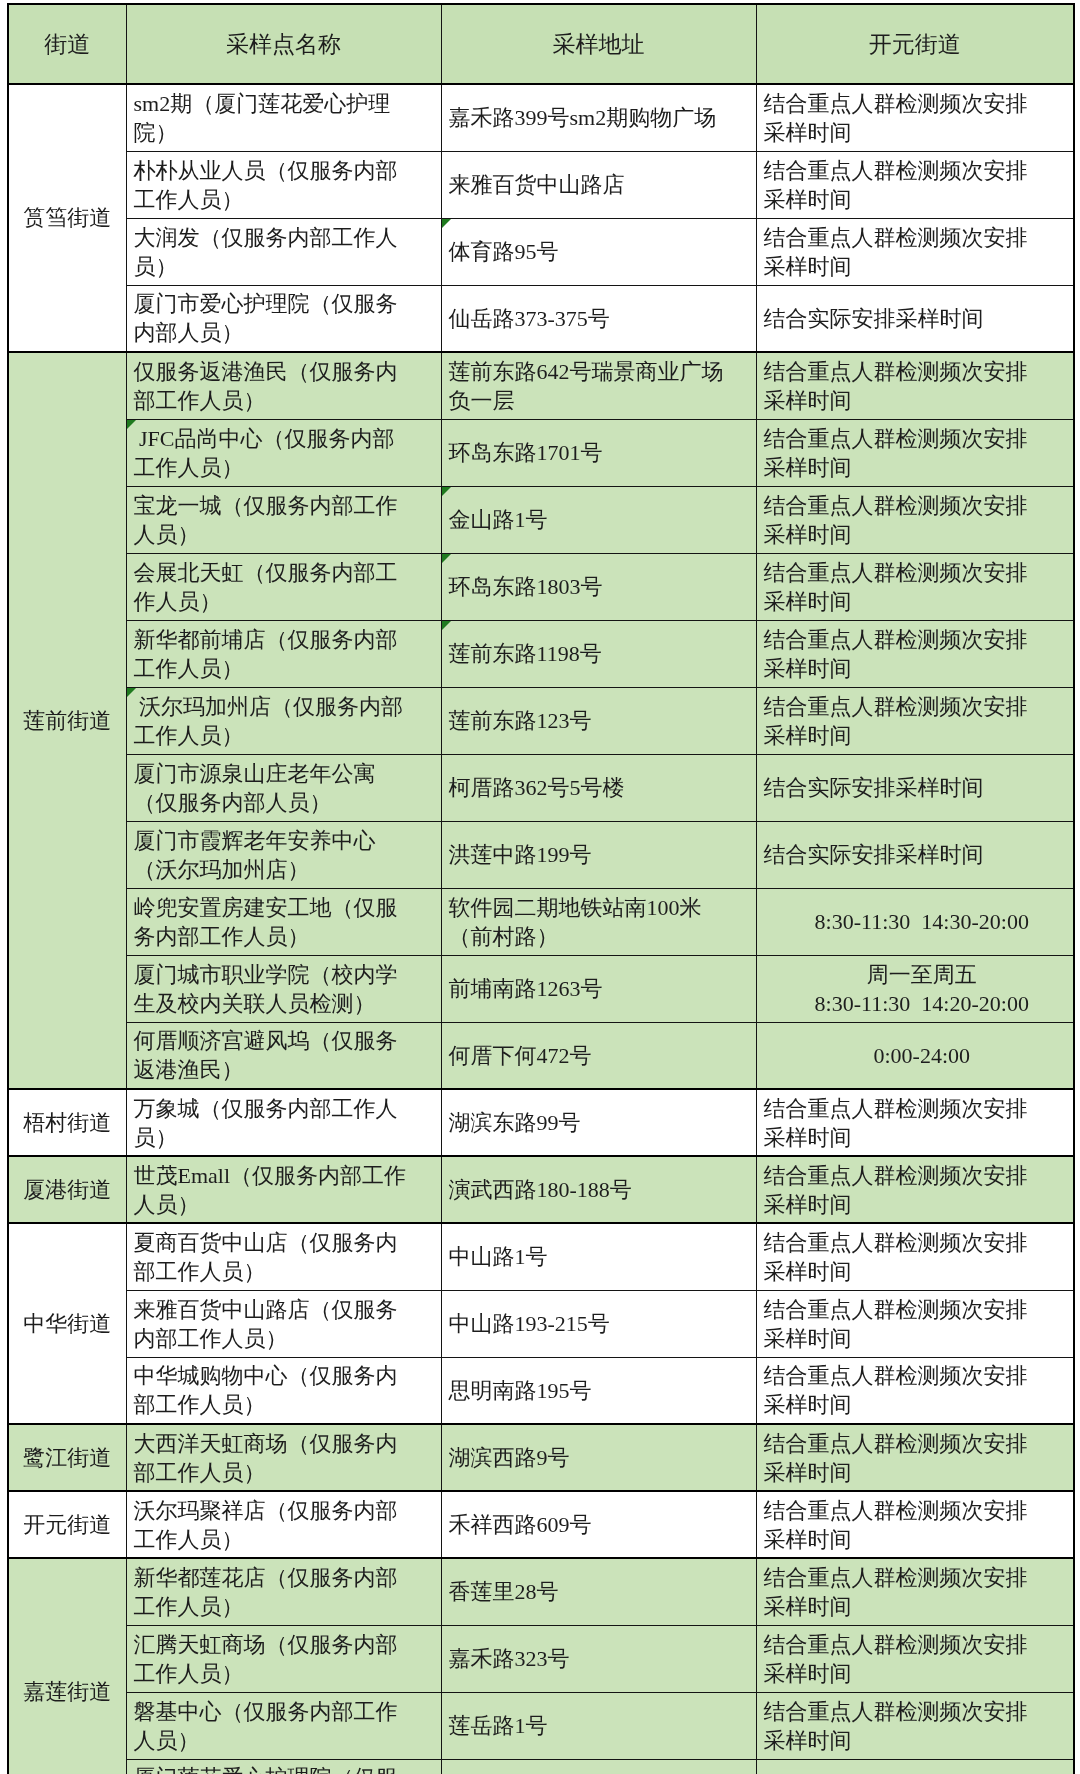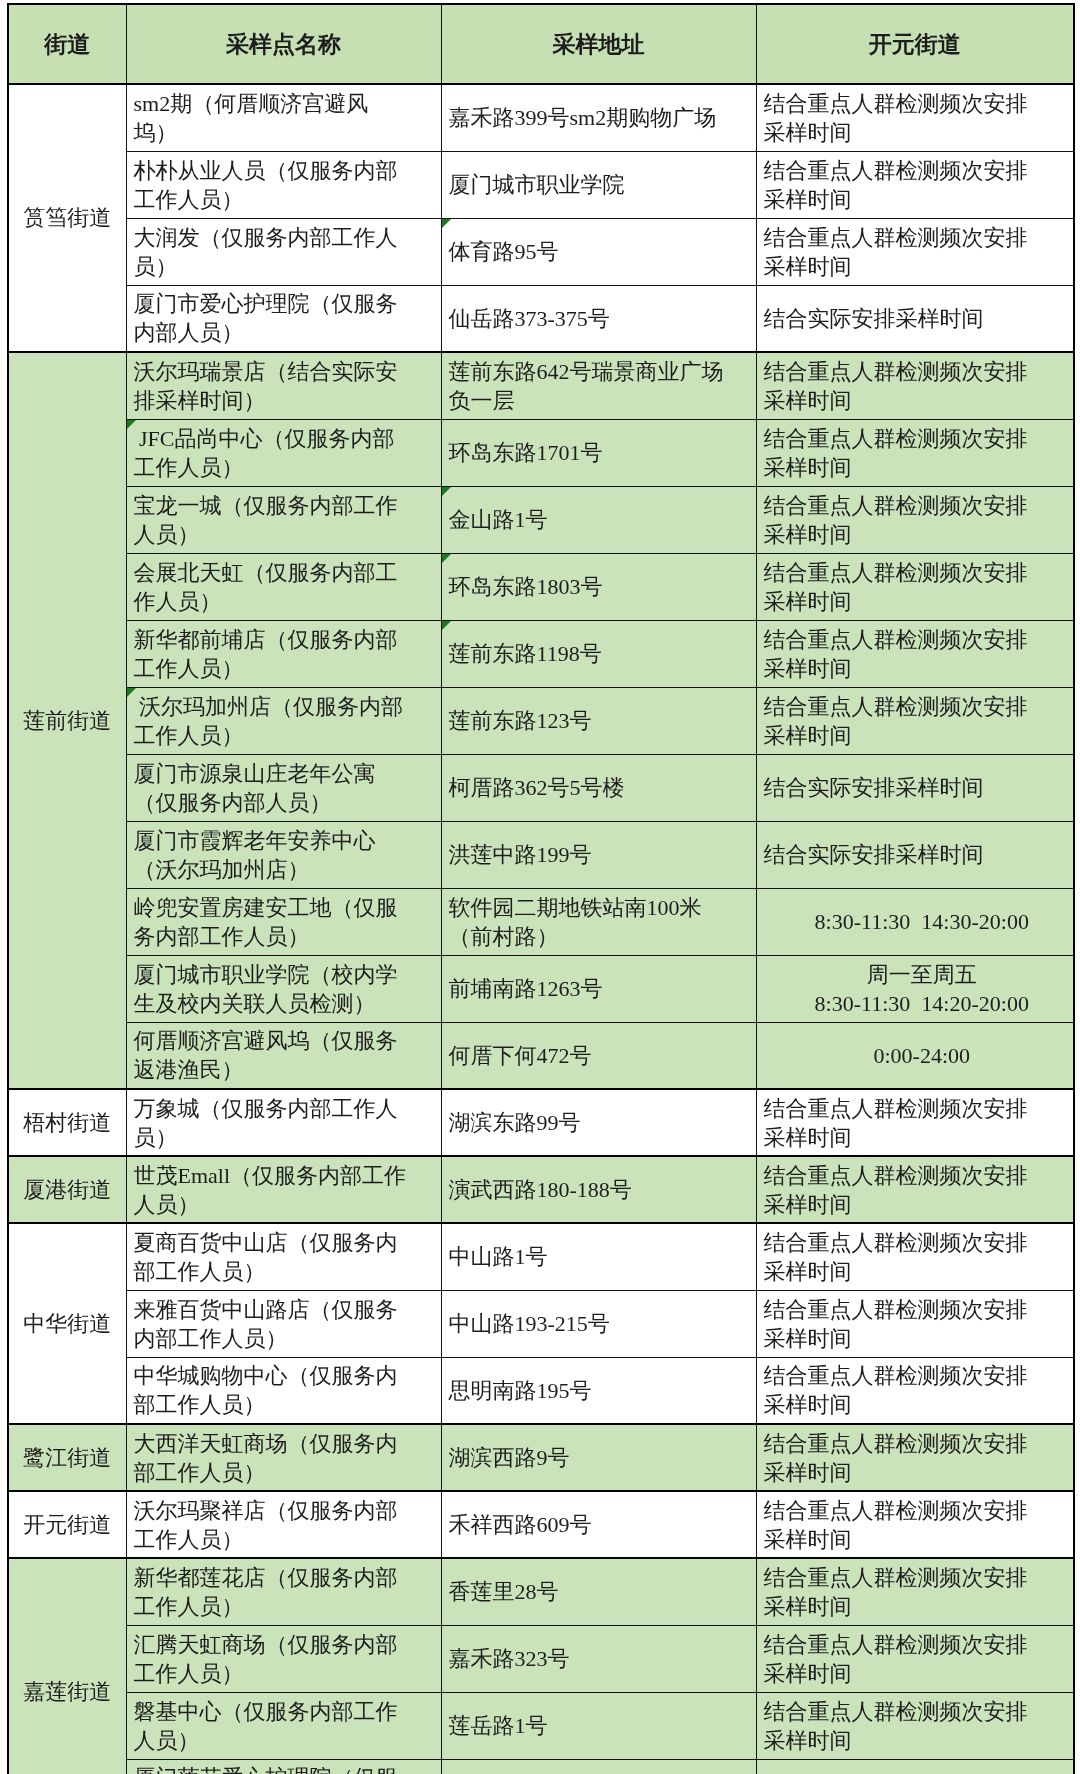--- a/index.html
+++ b/index.html
@@ -8,21 +8,21 @@
     font-family:"Liberation Serif","DejaVu Serif",serif;
     color:#1d1d1d;
   }
   table[data-name="sampling-table"]{
     position:absolute;left:7px;top:3px;width:1066px;
     border-collapse:collapse;table-layout:fixed;
     border:2px solid #000;
   }
   th,td{border:1px solid #141414;padding:0;vertical-align:middle;overflow:hidden;}
   thead th{
-    height:78px;font-weight:bold;font-size:23px;text-align:center;
+    height:78px;font-weight:normal;font-size:23px;text-align:center;
     background:var(--header-bg,#c6e0b4);
     border-bottom:2px solid #000;
   }
   tbody tr{height:67px;}
   tr.grp td{border-top:2px solid #000;}
   tr.g td{background:var(--row-green,#cbe3ba);}
   td.street{text-align:center;font-size:22px;margin-left:29px;}
   td.name,td.addr,td.time{text-align:left;padding-left:7px;position:relative;}
   td .wrap{
     display:inline-block;max-width:276px;white-space:pre-wrap;word-break:break-all;
@@ -51,42 +51,42 @@
     <tr data-name="header-row">
       <th data-name="column-header-street">街道</th>
       <th data-name="column-header-site-name">采样点名称</th>
       <th data-name="column-header-site-address">采样地址</th>
       <th data-name="column-header-service-time">开元街道</th>
     </tr>
   </thead>
   <tbody data-name="table-body">
       <tr data-name="table-row" class="grp">
         <td rowspan="4" class="street" data-name="street-cell">筼筜街道</td>
-        <td class="name" data-name="site-name-cell"><span class="wrap" data-name="site-name-cell-text">sm2期（何厝顺济宫避风坞）</span></td>
+        <td class="name" data-name="site-name-cell"><span class="wrap" data-name="site-name-cell-text">sm2期（厦门莲花爱心护理院）</span></td>
         <td class="addr" data-name="site-address-cell"><span class="wrap" data-name="site-address-cell-text">嘉禾路399号sm2期购物广场</span></td>
         <td class="time" data-name="service-time-cell"><span class="wrap" data-name="service-time-cell-text">结合重点人群检测频次安排采样时间</span></td>
       </tr>
       <tr data-name="table-row">
         <td class="name" data-name="site-name-cell"><span class="wrap" data-name="site-name-cell-text">朴朴从业人员（仅服务内部工作人员）</span></td>
-        <td class="addr" data-name="site-address-cell"><span class="wrap" data-name="site-address-cell-text">厦门城市职业学院</span></td>
+        <td class="addr" data-name="site-address-cell"><span class="wrap" data-name="site-address-cell-text">来雅百货中山路店</span></td>
         <td class="time" data-name="service-time-cell"><span class="wrap" data-name="service-time-cell-text">结合重点人群检测频次安排采样时间</span></td>
       </tr>
       <tr data-name="table-row">
         <td class="name" data-name="site-name-cell"><span class="wrap" data-name="site-name-cell-text">大润发（仅服务内部工作人员）</span></td>
         <td class="addr" data-name="site-address-cell"><div class="marker" data-name="cell-corner-marker-icon"></div><span class="wrap" data-name="site-address-cell-text">体育路95号</span></td>
         <td class="time" data-name="service-time-cell"><span class="wrap" data-name="service-time-cell-text">结合重点人群检测频次安排采样时间</span></td>
       </tr>
       <tr data-name="table-row">
         <td class="name" data-name="site-name-cell"><span class="wrap" data-name="site-name-cell-text">厦门市爱心护理院（仅服务内部人员）</span></td>
         <td class="addr" data-name="site-address-cell"><span class="wrap" data-name="site-address-cell-text">仙岳路373-375号</span></td>
         <td class="time" data-name="service-time-cell"><span class="wrap" data-name="service-time-cell-text">结合实际安排采样时间</span></td>
       </tr>
       <tr data-name="table-row" class="grp g">
         <td rowspan="11" class="street" data-name="street-cell">莲前街道</td>
-        <td class="name" data-name="site-name-cell"><span class="wrap" data-name="site-name-cell-text">沃尔玛瑞景店（结合实际安排采样时间）</span></td>
+        <td class="name" data-name="site-name-cell"><span class="wrap" data-name="site-name-cell-text">仅服务返港渔民（仅服务内部工作人员）</span></td>
         <td class="addr" data-name="site-address-cell"><span class="wrap" data-name="site-address-cell-text">莲前东路642号瑞景商业广场负一层</span></td>
         <td class="time" data-name="service-time-cell"><span class="wrap" data-name="service-time-cell-text">结合重点人群检测频次安排采样时间</span></td>
       </tr>
       <tr data-name="table-row" class="g">
         <td class="name" data-name="site-name-cell"><div class="marker" data-name="cell-corner-marker-icon"></div><span class="wrap" data-name="site-name-cell-text"> JFC品尚中心（仅服务内部工作人员）</span></td>
         <td class="addr" data-name="site-address-cell"><span class="wrap" data-name="site-address-cell-text">环岛东路1701号</span></td>
         <td class="time" data-name="service-time-cell"><span class="wrap" data-name="service-time-cell-text">结合重点人群检测频次安排采样时间</span></td>
       </tr>
       <tr data-name="table-row" class="g">
         <td class="name" data-name="site-name-cell"><span class="wrap" data-name="site-name-cell-text">宝龙一城（仅服务内部工作人员）</span></td>

